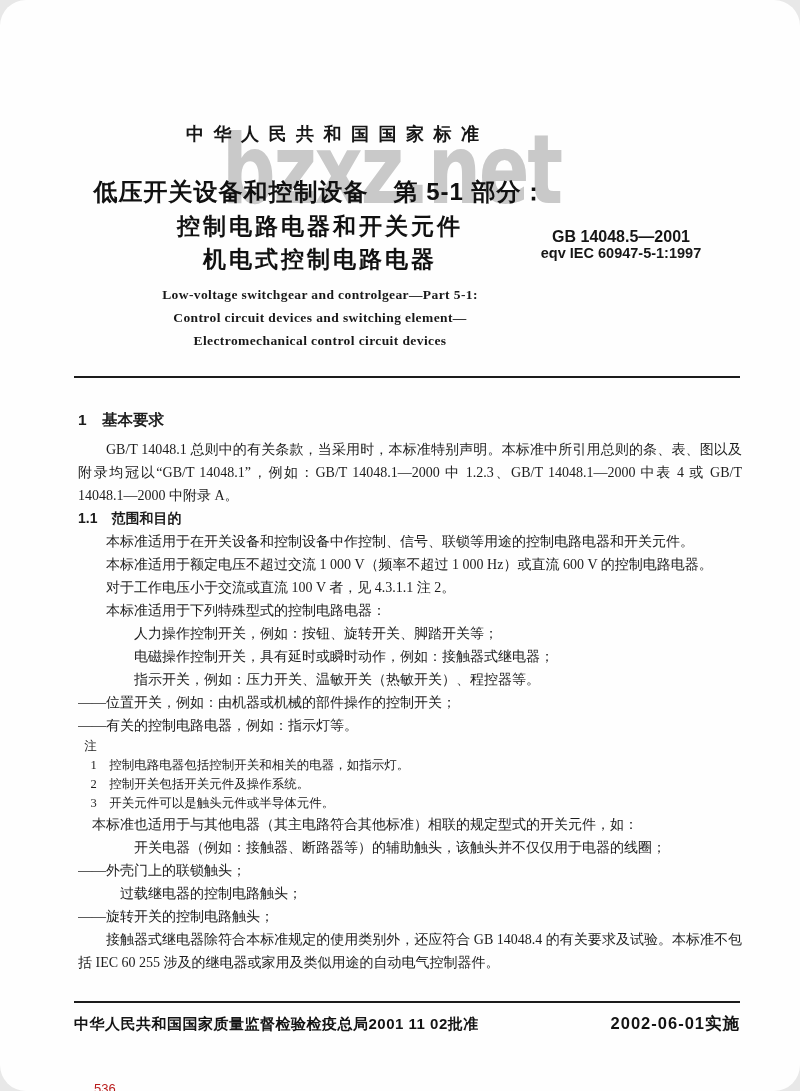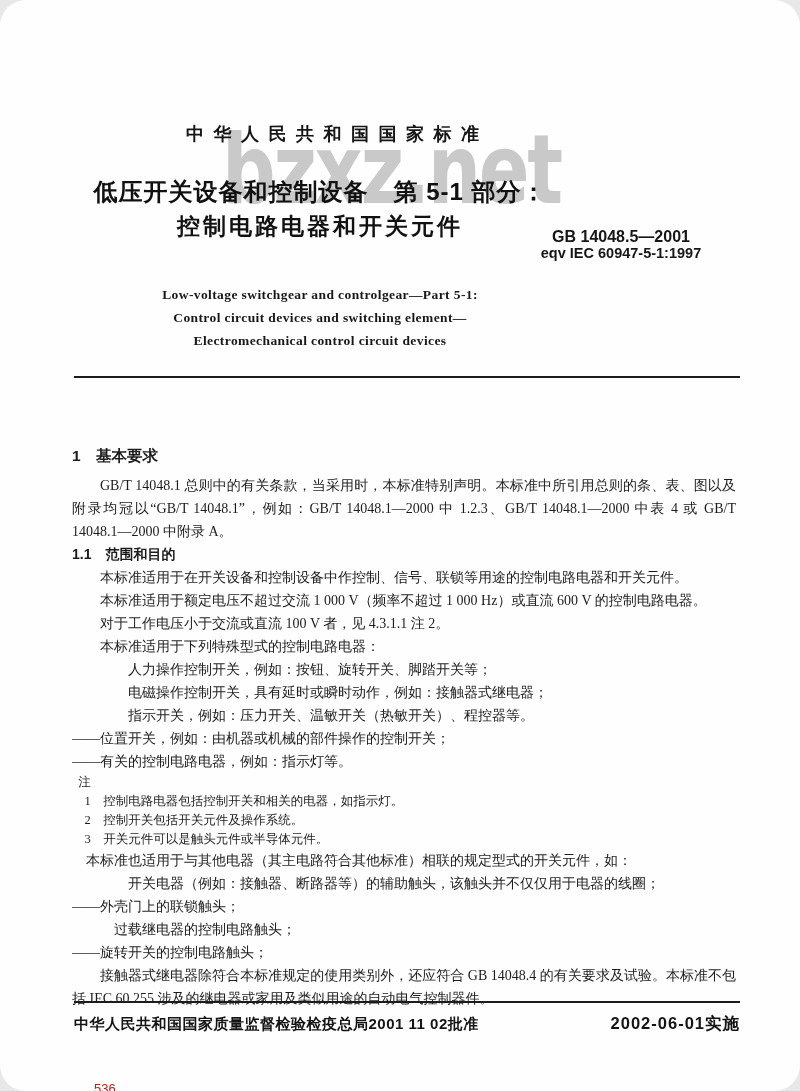--- a/index.html
+++ b/index.html
@@ -45,23 +45,23 @@
   .std-num .replaces{font-size:12px;color:#787878;margin-top:11px;white-space:nowrap;}
   .en-title{
     left:70px;top:283px;width:500px;text-align:center;
     font-weight:bold;font-size:13.5px;line-height:23px;
     letter-spacing:0.4px;color:#181818;
   }
   .rule{position:absolute;left:74px;width:666px;height:2px;background:#1c1c1c;z-index:1;}
   .rule-top{top:376px;}
   .rule-bottom{top:1001px;height:2px;}
   .page-body{
-    left:72px;top:408px;width:664px;height:592px;
+    left:78px;top:408px;width:664px;height:592px;
     font-size:14px;line-height:23px;text-align:justify;
-    overflow:hidden;color:#1c1c1c;margin-top:36px;
+    overflow:hidden;color:#1c1c1c;
   }
   .page-body p{margin:0;}
   .page-body .h1{font-weight:bold;font-size:15.5px;margin-bottom:7px;font-family:"Liberation Sans",sans-serif;}
   .page-body .h2{font-weight:bold;font-family:"Liberation Sans",sans-serif;}
   .page-body .ind{text-indent:2em;}
   .page-body .ind-sm{text-indent:1em;}
   .page-body .item{padding-left:4em;}
   .page-body .item-sm{padding-left:3em;}
   .page-body .dash{padding-left:0;}
   .page-body .note-label{font-size:12.5px;line-height:19px;padding-left:0.5em;}
@@ -84,20 +84,21 @@
 
 <div class="page">
 
   <div class="watermark">bzxz.net</div>
 
   <div class="layer std-header">中华人民共和国国家标准</div>
 
   <div class="layer title-block">
     <div class="t1">低压开关设备和控制设备　第 5-1 部分：</div>
     <div class="t2">控制电路电器和开关元件</div>
+    <div class="t3">机电式控制电路电器</div>
   </div>
 
   <div class="layer std-num">
     <div class="gb">GB 14048.5—2001</div>
     <div class="eqv">eqv IEC 60947-5-1:1997</div>
   </div>
 
   <div class="layer en-title">
     <div>Low-voltage switchgear and controlgear—Part 5-1:</div>
     <div>Control circuit devices and switching element—</div>

